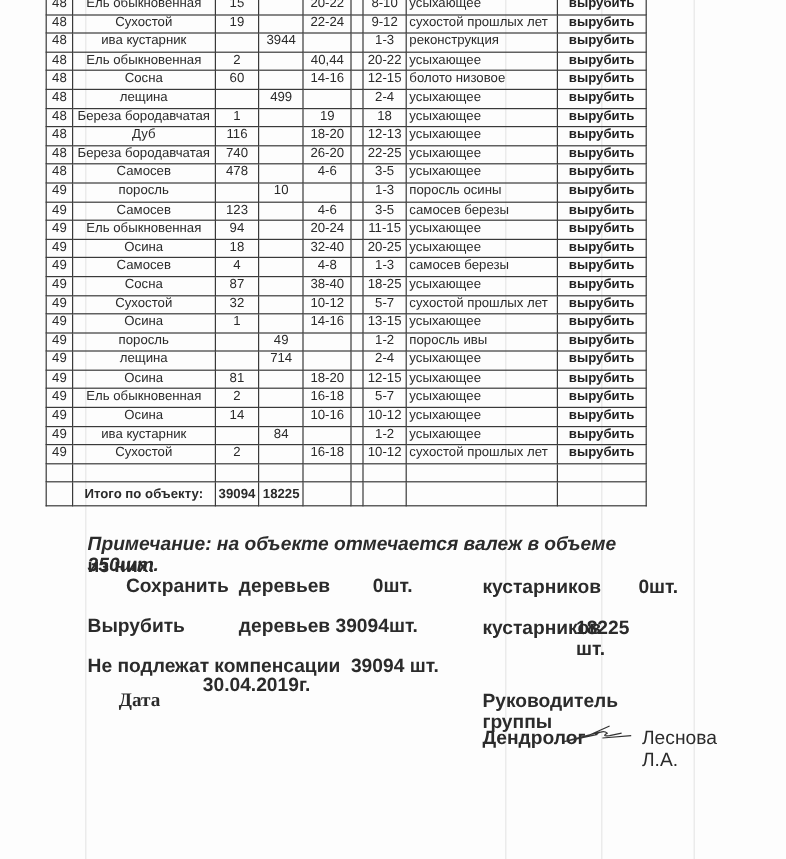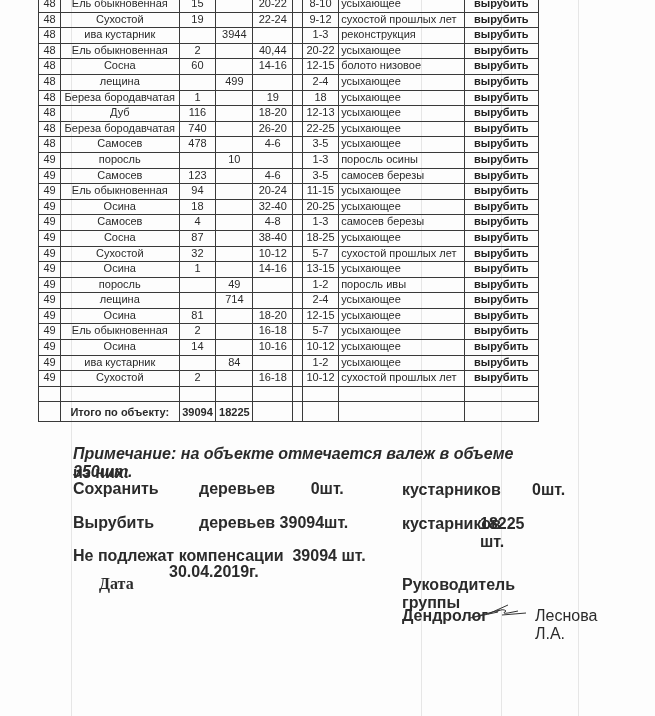--- a/index.html
+++ b/index.html
@@ -339,21 +339,21 @@
           <td class="c-center"></td>
           <td class="c-center"></td>
           <td class="c-center"></td>
         </tr>
       </tbody>
   </table>
 
   <div class="notes italic" style="left:60px; top:445px;">Примечание: на объекте отмечается валеж в объеме 350шт.</div>
   <div class="notes" style="left:60px; top:464px;">из них:</div>
 
-  <div class="notes" style="left:60px; top:480px;">Сохранить</div>
+  <div class="notes" style="left:60px; top:480px;padding-left:32px;">Сохранить</div>
   <div class="notes" style="left:186px; top:480px; white-space:pre;">деревьев        0шт.</div>
   <div class="notes" style="left:389px; top:481px;">кустарников</div>
   <div class="notes" style="left:499px; top:481px;padding-left:20px;">0шт.</div>
 
   <div class="notes" style="left:60px; top:514px;">Вырубить</div>
   <div class="notes" style="left:186px; top:514px;">деревьев 39094шт.</div>
   <div class="notes" style="left:389px; top:515px;">кустарников</div>
   <div class="notes" style="left:467px; top:515px;">18225 шт.</div>
 
   <div class="notes" style="left:60px; top:547px; white-space:pre;">Не подлежат компенсации  39094 шт.</div>

